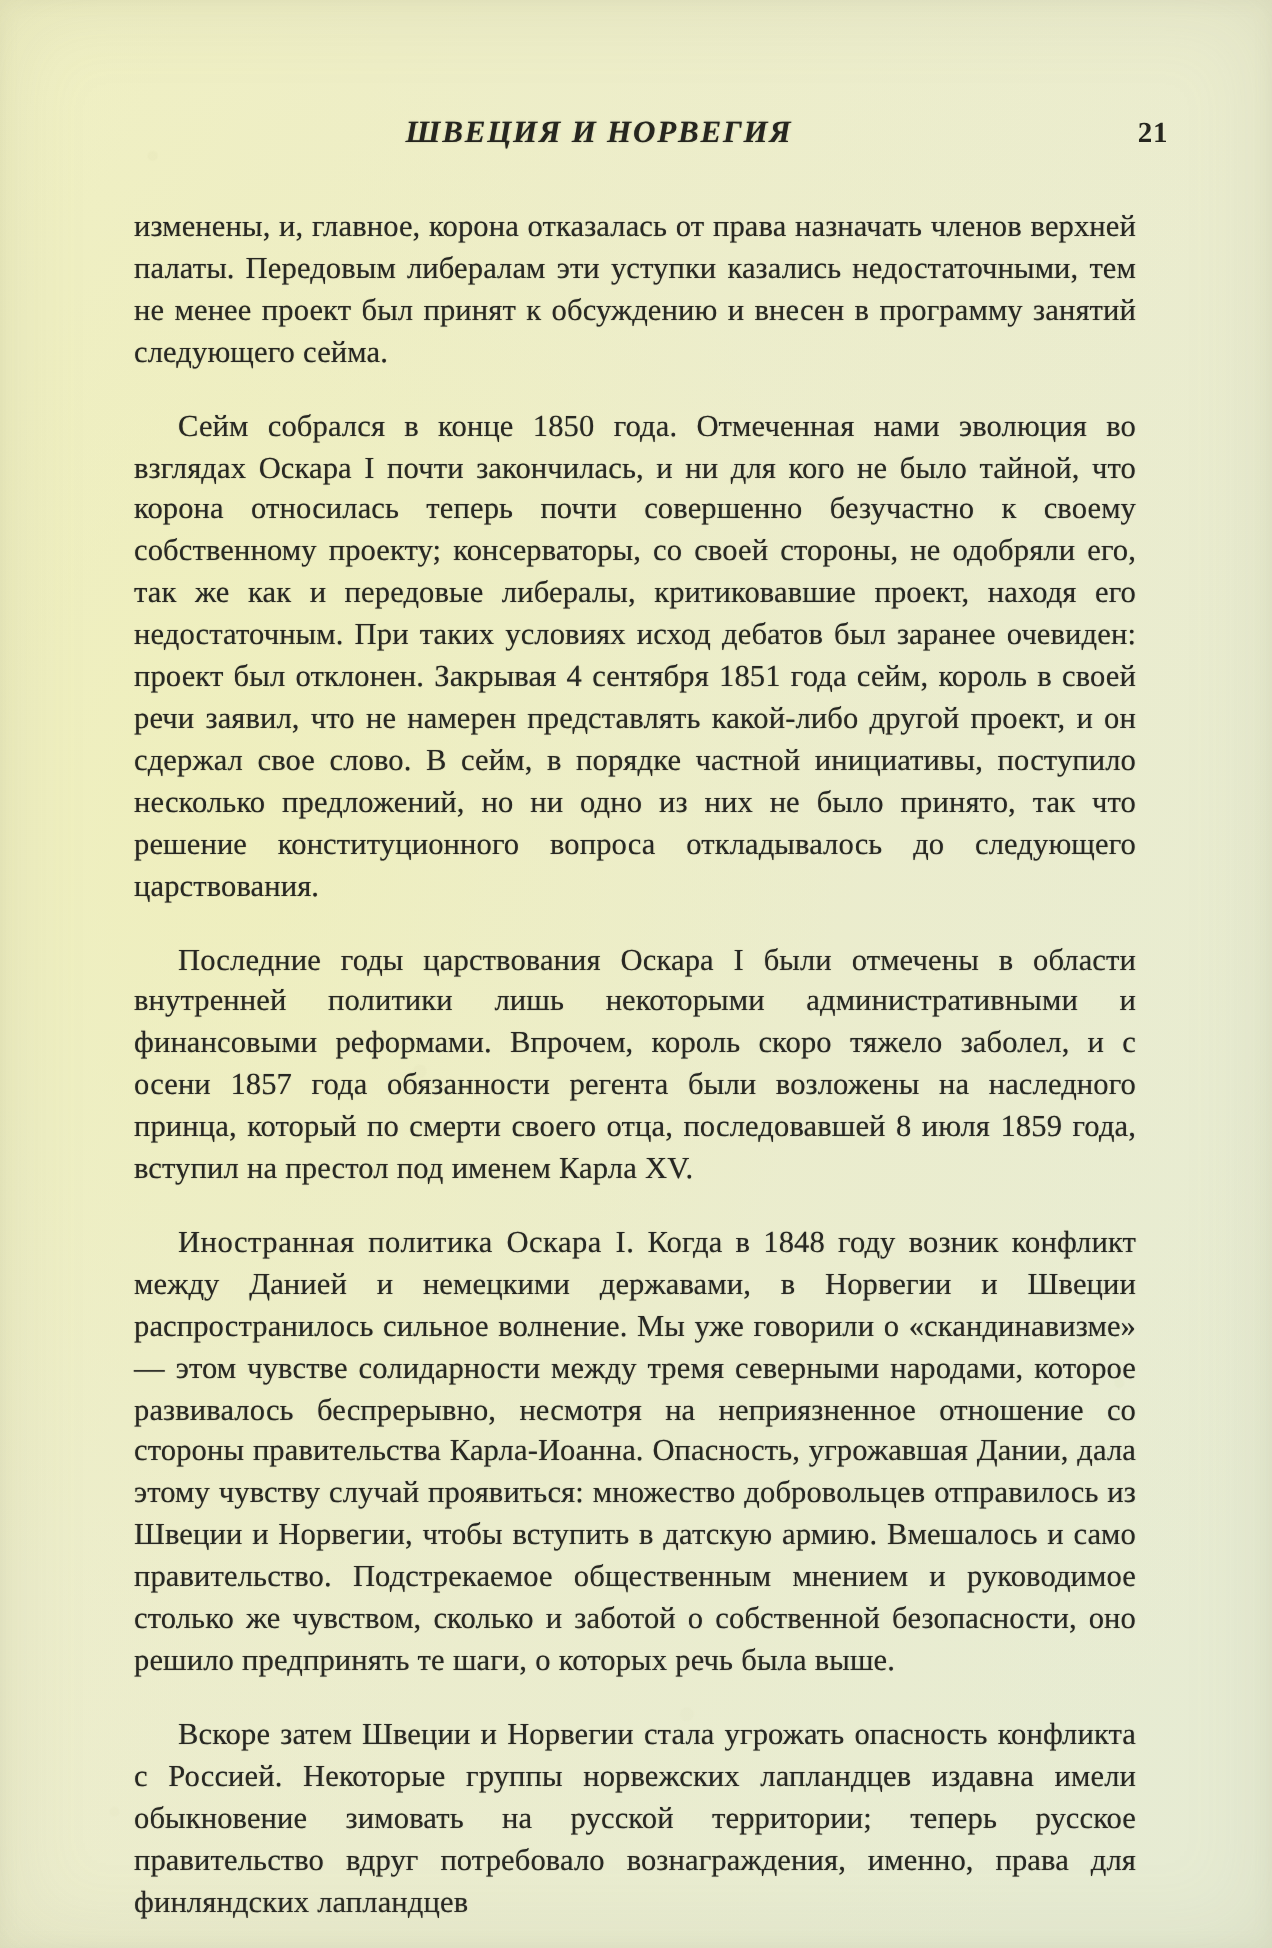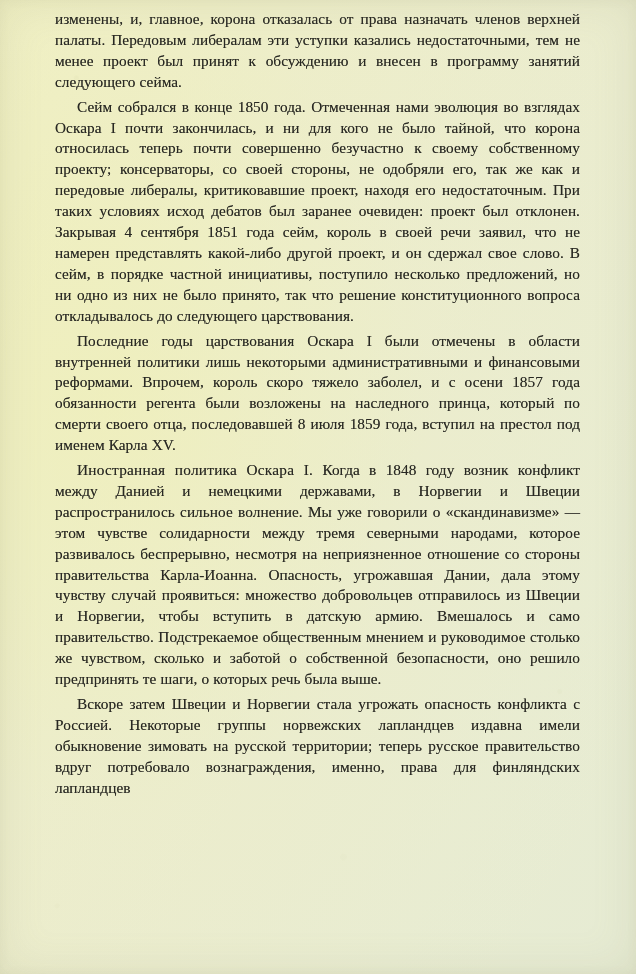--- a/index.html
+++ b/index.html
@@ -99,37 +99,41 @@
     font-size: 15.3px;
     line-height: 20.9px;
     text-align: justify;
     text-justify: inter-word;
     letter-spacing: .05px;
     word-spacing: .2px;
     color: #282823;
     text-shadow: 0 0 .55px rgba(45,45,35,.55);
   }
   #body p {
-    margin: 4px;
+    margin: 16px;
     text-indent: 22px;
   }
   #body p.noindent { text-indent: 0; }
 
   .runin {
     font-weight: 400;
     letter-spacing: .25px;
   }
 </style>
 </head>
 <body>
 
 <div id="page">
 
   <div id="content">
 
+    <div class="runhead">
+      <div class="runhead-title">ШВЕЦИЯ И НОРВЕГИЯ</div>
+      <div class="runhead-folio">21</div>
+    </div>
 
     <div id="body">
 
       <p class="noindent">изменены, и, главное, корона отказалась от права назначать членов верхней палаты. Передовым либералам эти уступки казались недостаточными, тем не менее проект был принят к обсуждению и внесен в программу занятий следующего сейма.</p>
 
       <p>Сейм собрался в конце 1850 года. Отмеченная нами эволюция во взглядах Оскара I почти закончилась, и ни для кого не было тайной, что корона относилась теперь почти совершенно безучастно к своему собственному проекту; консерваторы, со своей стороны, не одобряли его, так же как и передовые либералы, критиковавшие проект, находя его недостаточным. При таких условиях исход дебатов был заранее очевиден: проект был отклонен. Закрывая 4 сентября 1851 года сейм, король в своей речи заявил, что не намерен представлять какой-либо другой проект, и он сдержал свое слово. В сейм, в порядке частной инициативы, поступило несколько предложений, но ни одно из них не было принято, так что решение конституционного вопроса откладывалось до следующего царствования.</p>
 
       <p>Последние годы царствования Оскара I были отмечены в области внутренней политики лишь некоторыми административными и финансовыми реформами. Впрочем, король скоро тяжело заболел, и с осени 1857 года обязанности регента были возложены на наследного принца, который по смерти своего отца, последовавшей 8 июля 1859 года, вступил на престол под именем Карла XV.</p>
 
       <p><span class="runin">Иностранная политика Оскара I.</span><span> Когда в 1848 году возник конфликт между Данией и немецкими державами, в Норвегии и Швеции распространилось сильное волнение. Мы уже говорили о «скандинавизме» — этом чувстве солидарности между тремя северными народами, которое развивалось беспрерывно, несмотря на неприязненное отношение со стороны правительства Карла-Иоанна. Опасность, угрожавшая Дании, дала этому чувству случай проявиться: множество добровольцев отправилось из Швеции и Норвегии, чтобы вступить в датскую армию. Вмешалось и само правительство. Подстрекаемое общественным мнением и руководимое столько же чувством, сколько и заботой о собственной безопасности, оно решило предпринять те шаги, о которых речь была выше.</span></p>

